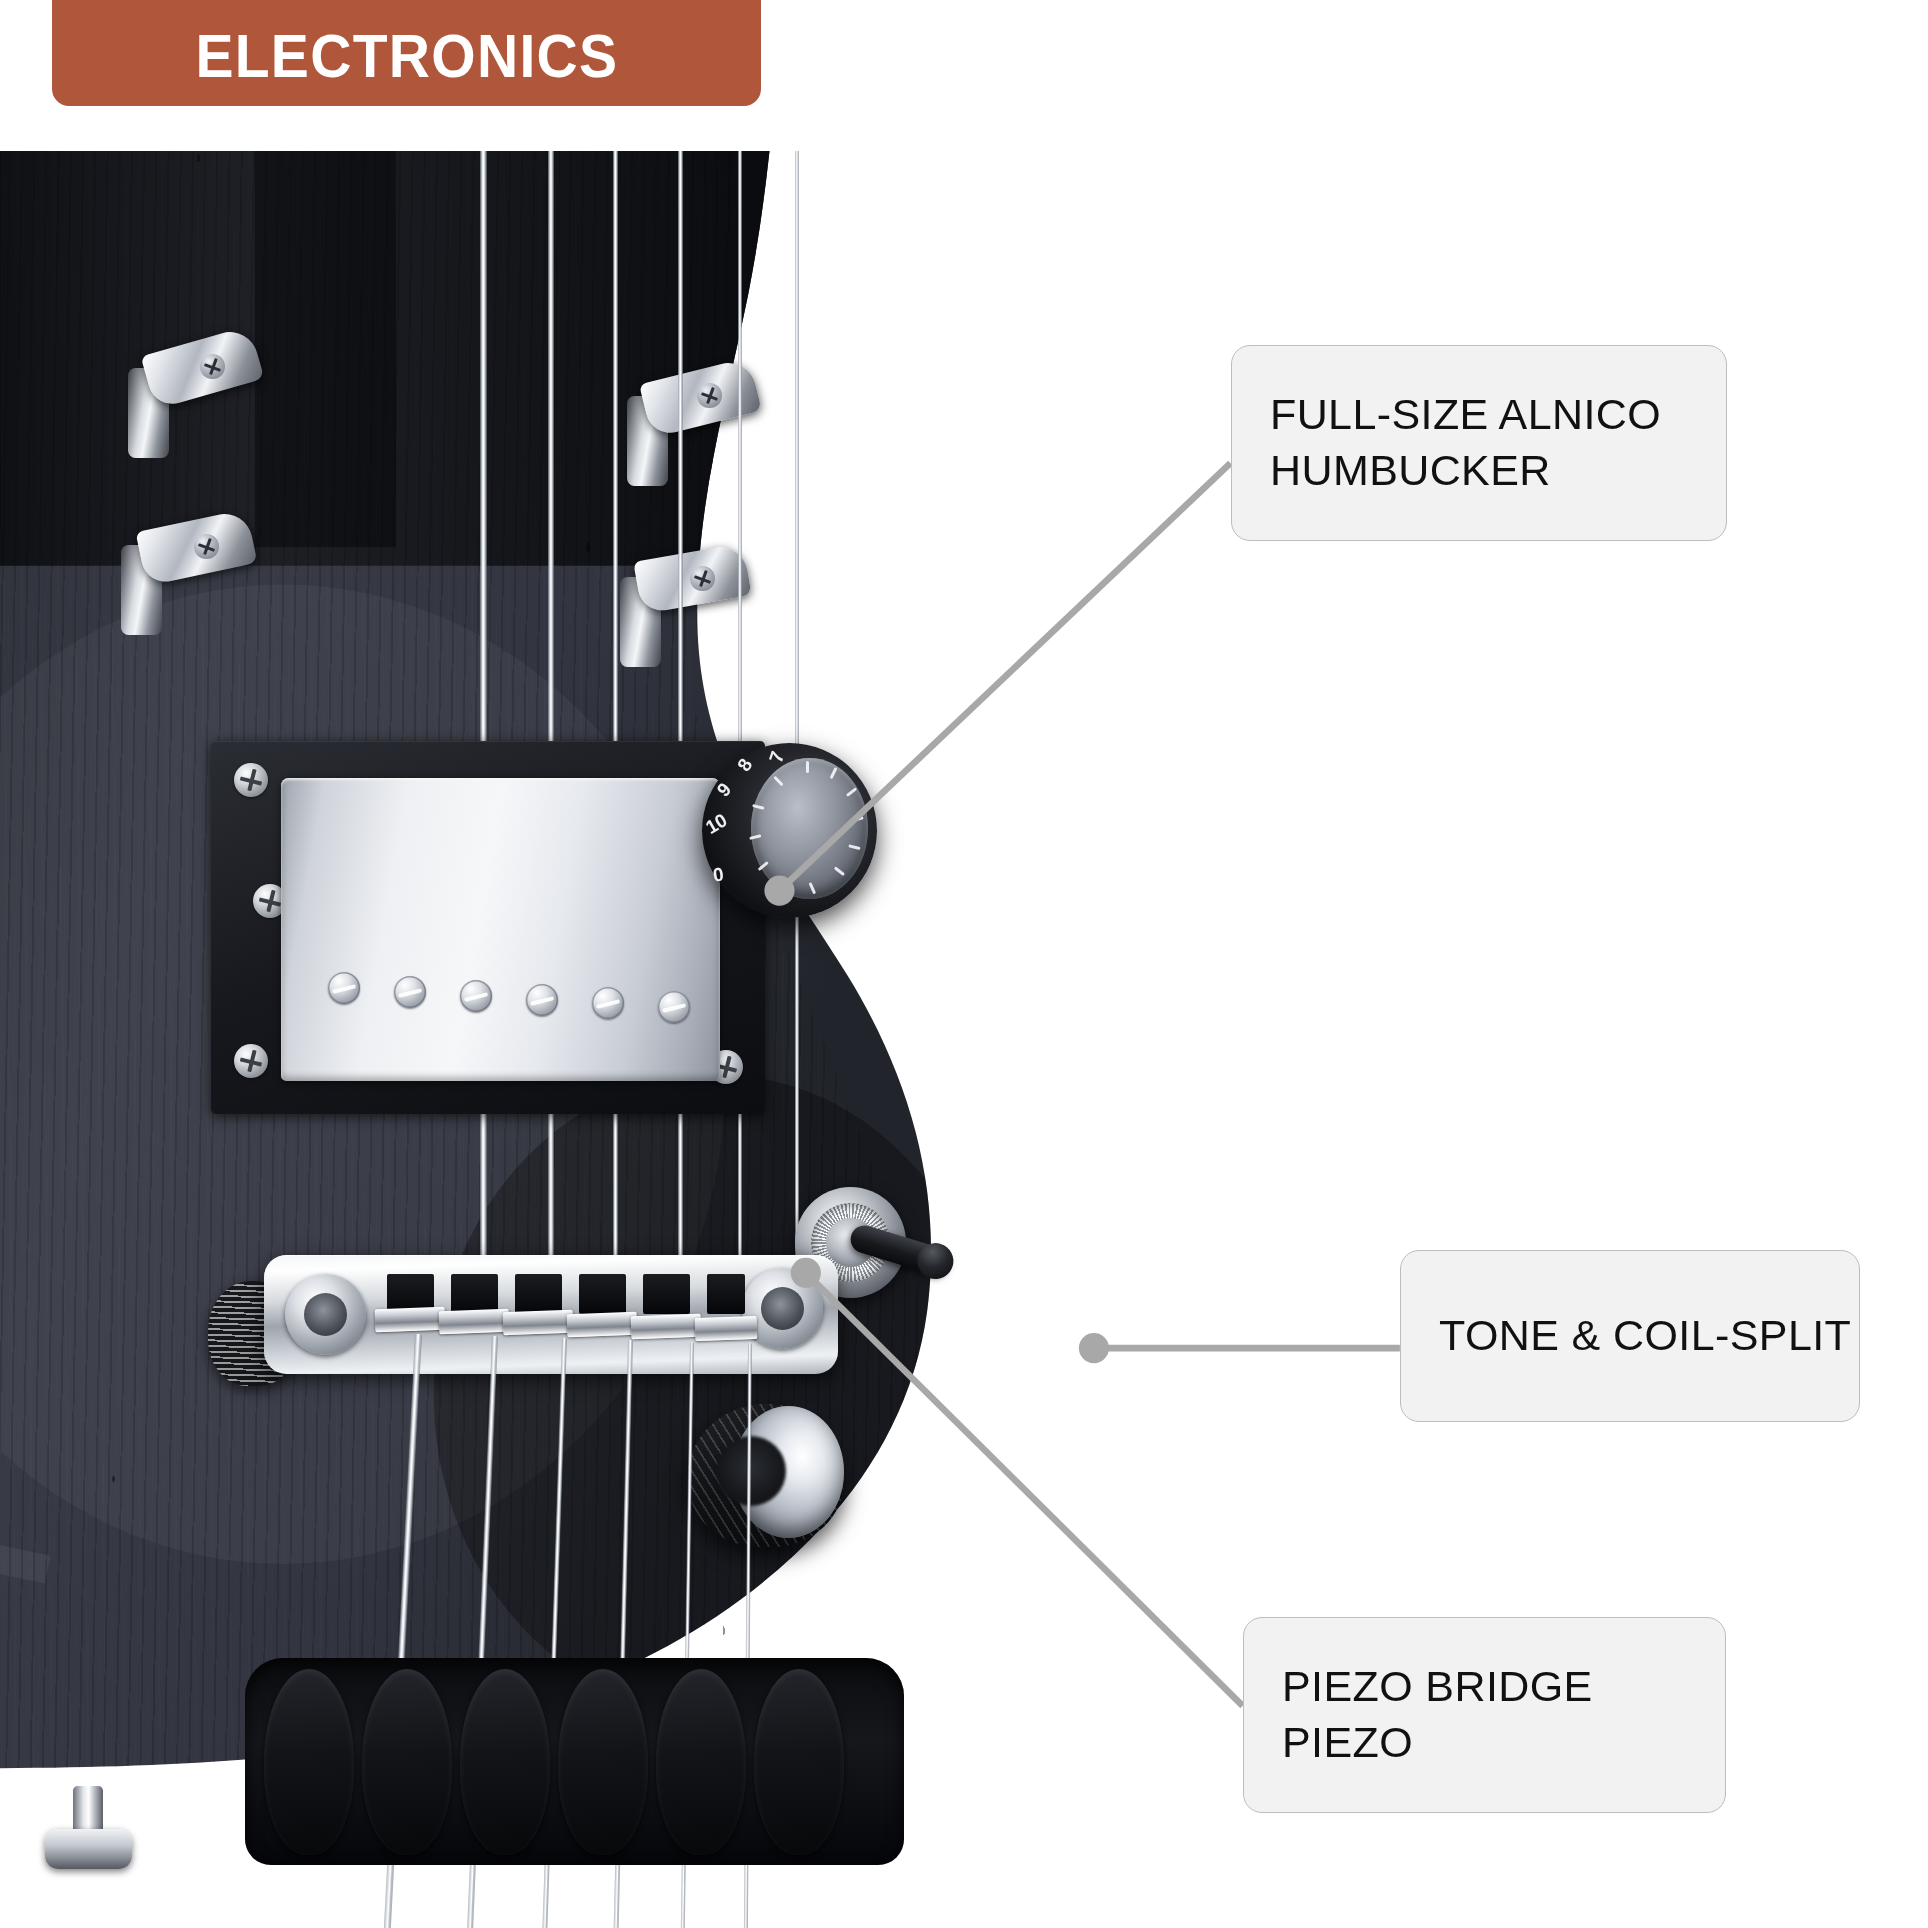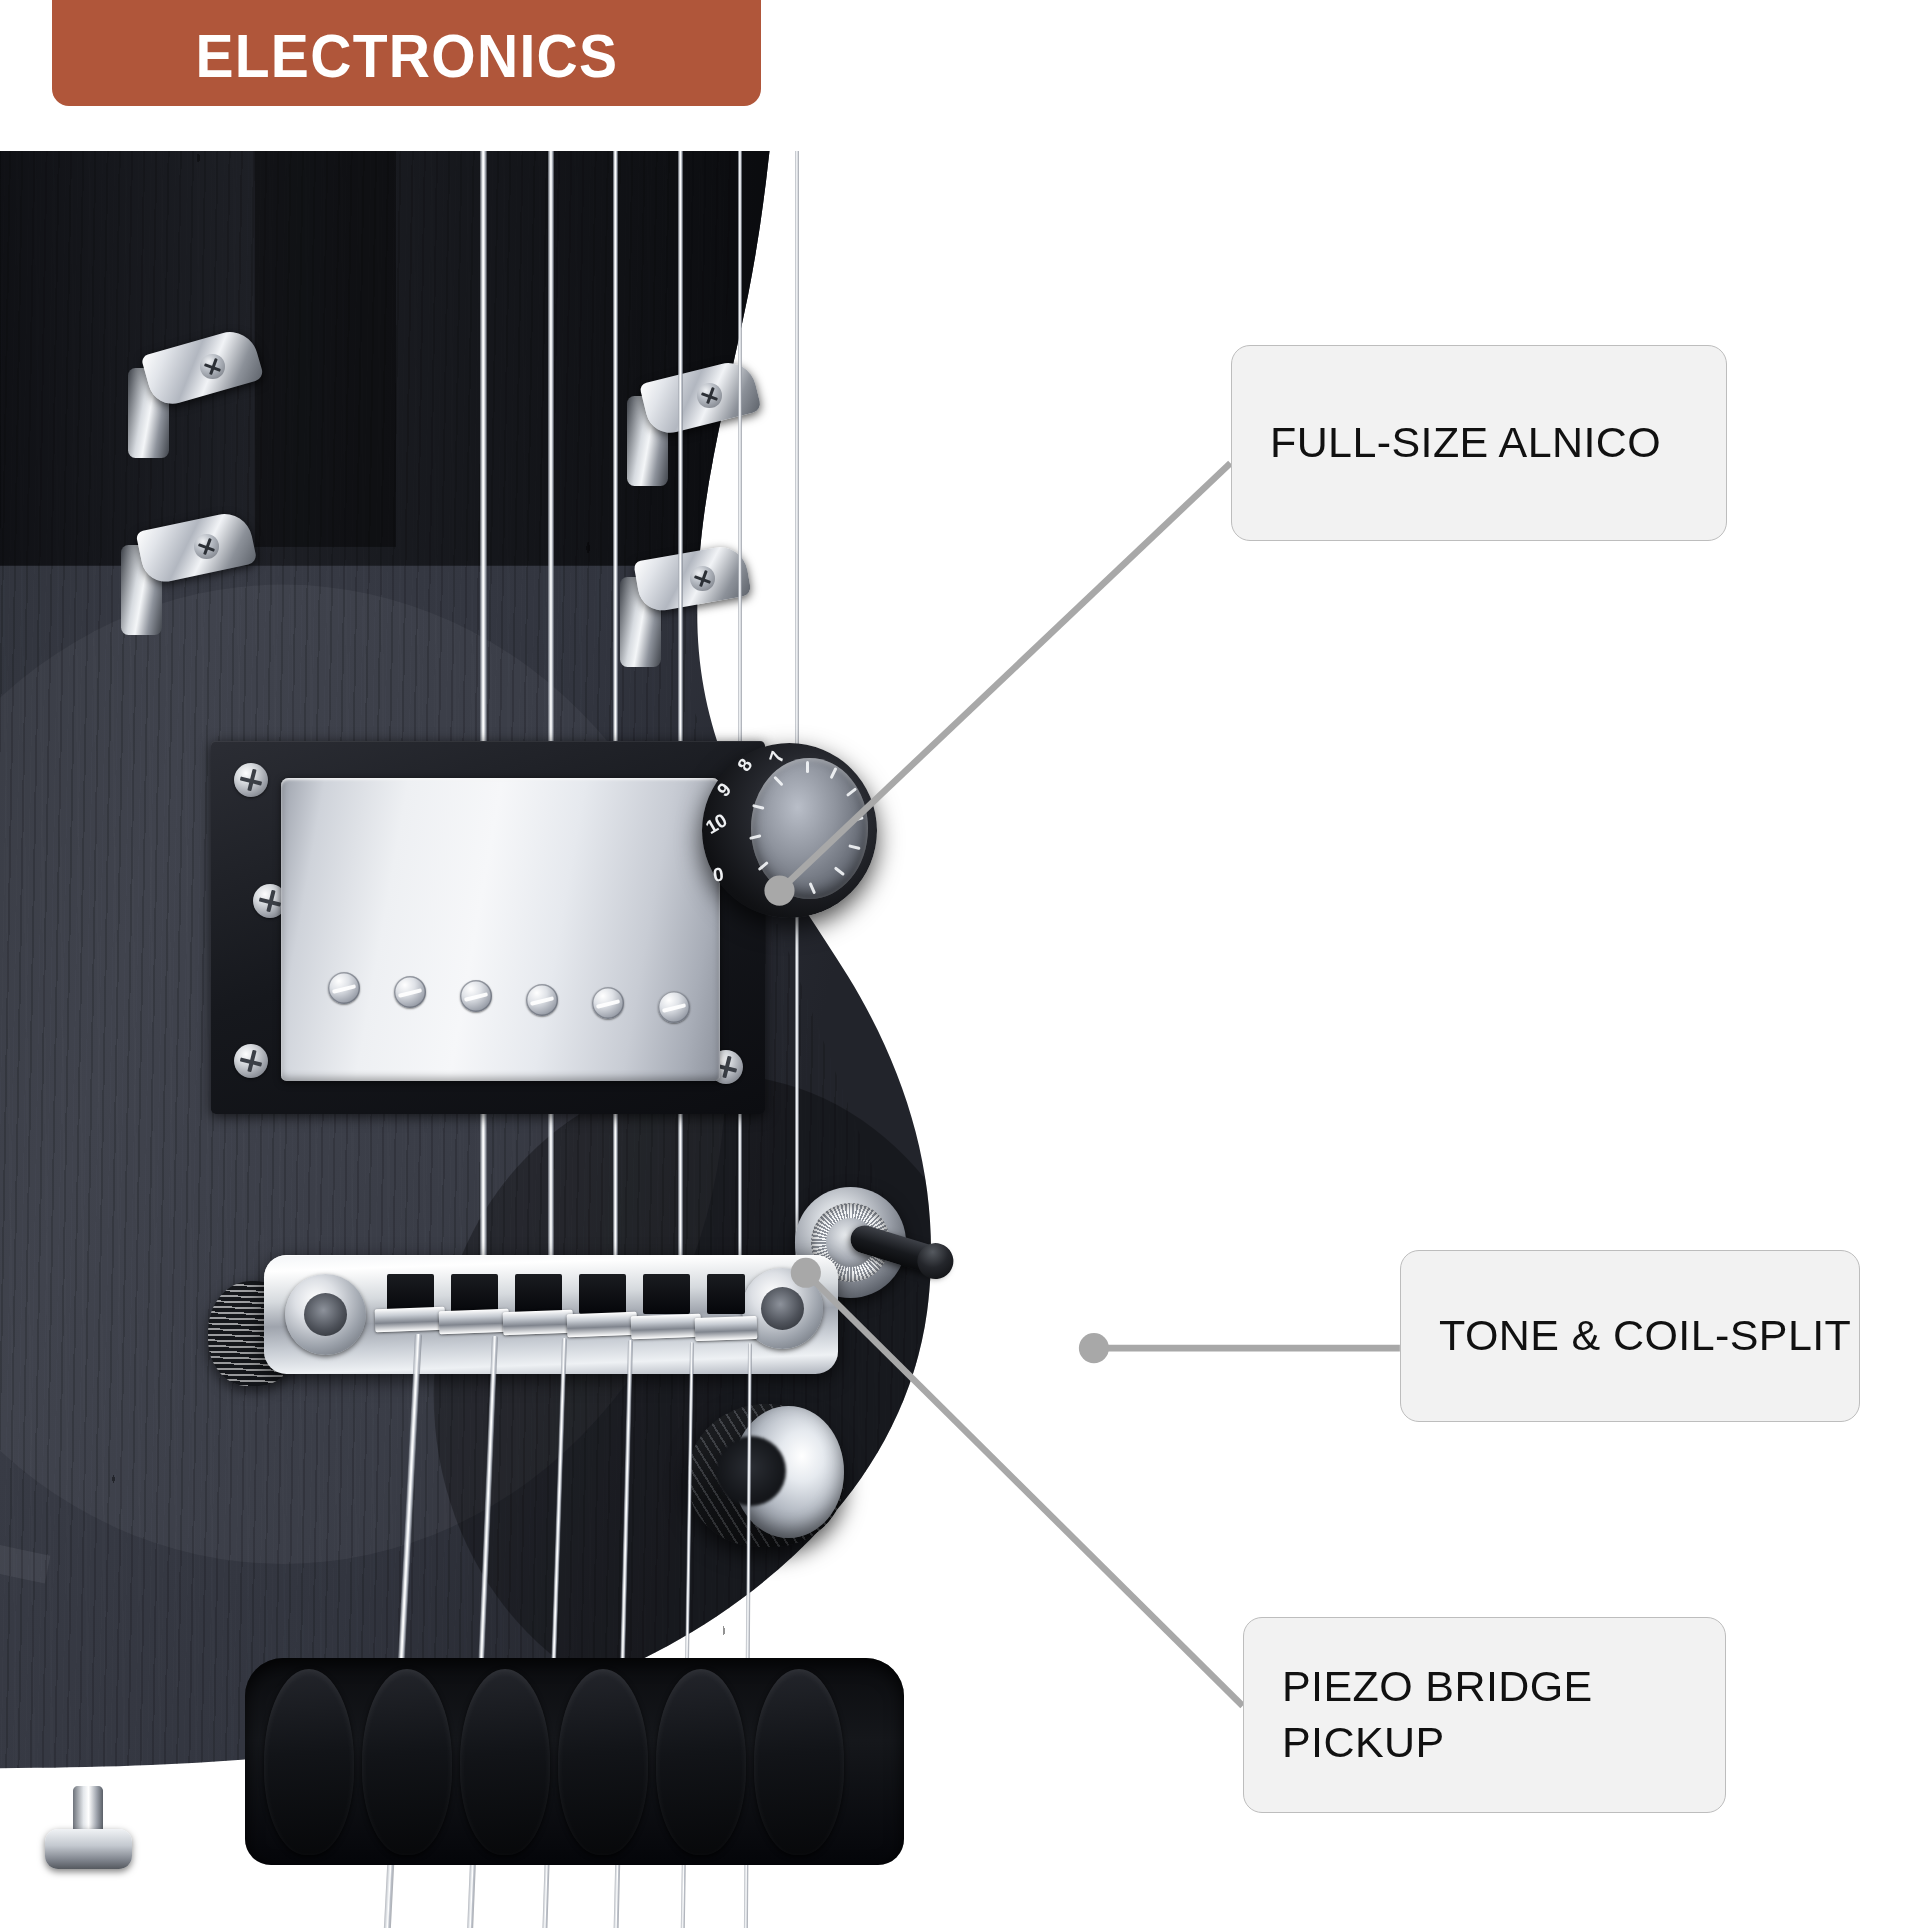--- a/index.html
+++ b/index.html
@@ -590,25 +590,26 @@
 
     <line x1="1162" y1="1432" x2="1487" y2="1432" stroke="#a8a8a8" stroke-width="7"></line>
     <circle cx="1162" cy="1432" r="16" fill="#a8a8a8"></circle>
 
     <line x1="856" y1="1352" x2="1320" y2="1812" stroke="#a8a8a8" stroke-width="7"></line>
     <circle cx="856" cy="1352" r="16" fill="#a8a8a8"></circle>
   </svg>
 
   <div class="callout" style="left:1231px; top:345px; width:496px; height:196px;">
     <span class="callout-line">FULL-SIZE ALNICO</span>
+    <span class="callout-line">HUMBUCKER</span>
   </div>
 
   <div class="callout" style="left:1400px; top:1250px; width:460px; height:172px;">
     <span class="callout-line">TONE &amp; COIL-SPLIT</span>
   </div>
 
   <div class="callout" style="left:1243px; top:1617px; width:483px; height:196px;">
     <span class="callout-line">PIEZO BRIDGE</span>
-    <span class="callout-line">PICKUP</span>
+    <span class="callout-line">PIEZO</span>
   </div>
 
 </div>
 
 
 </body></html>

